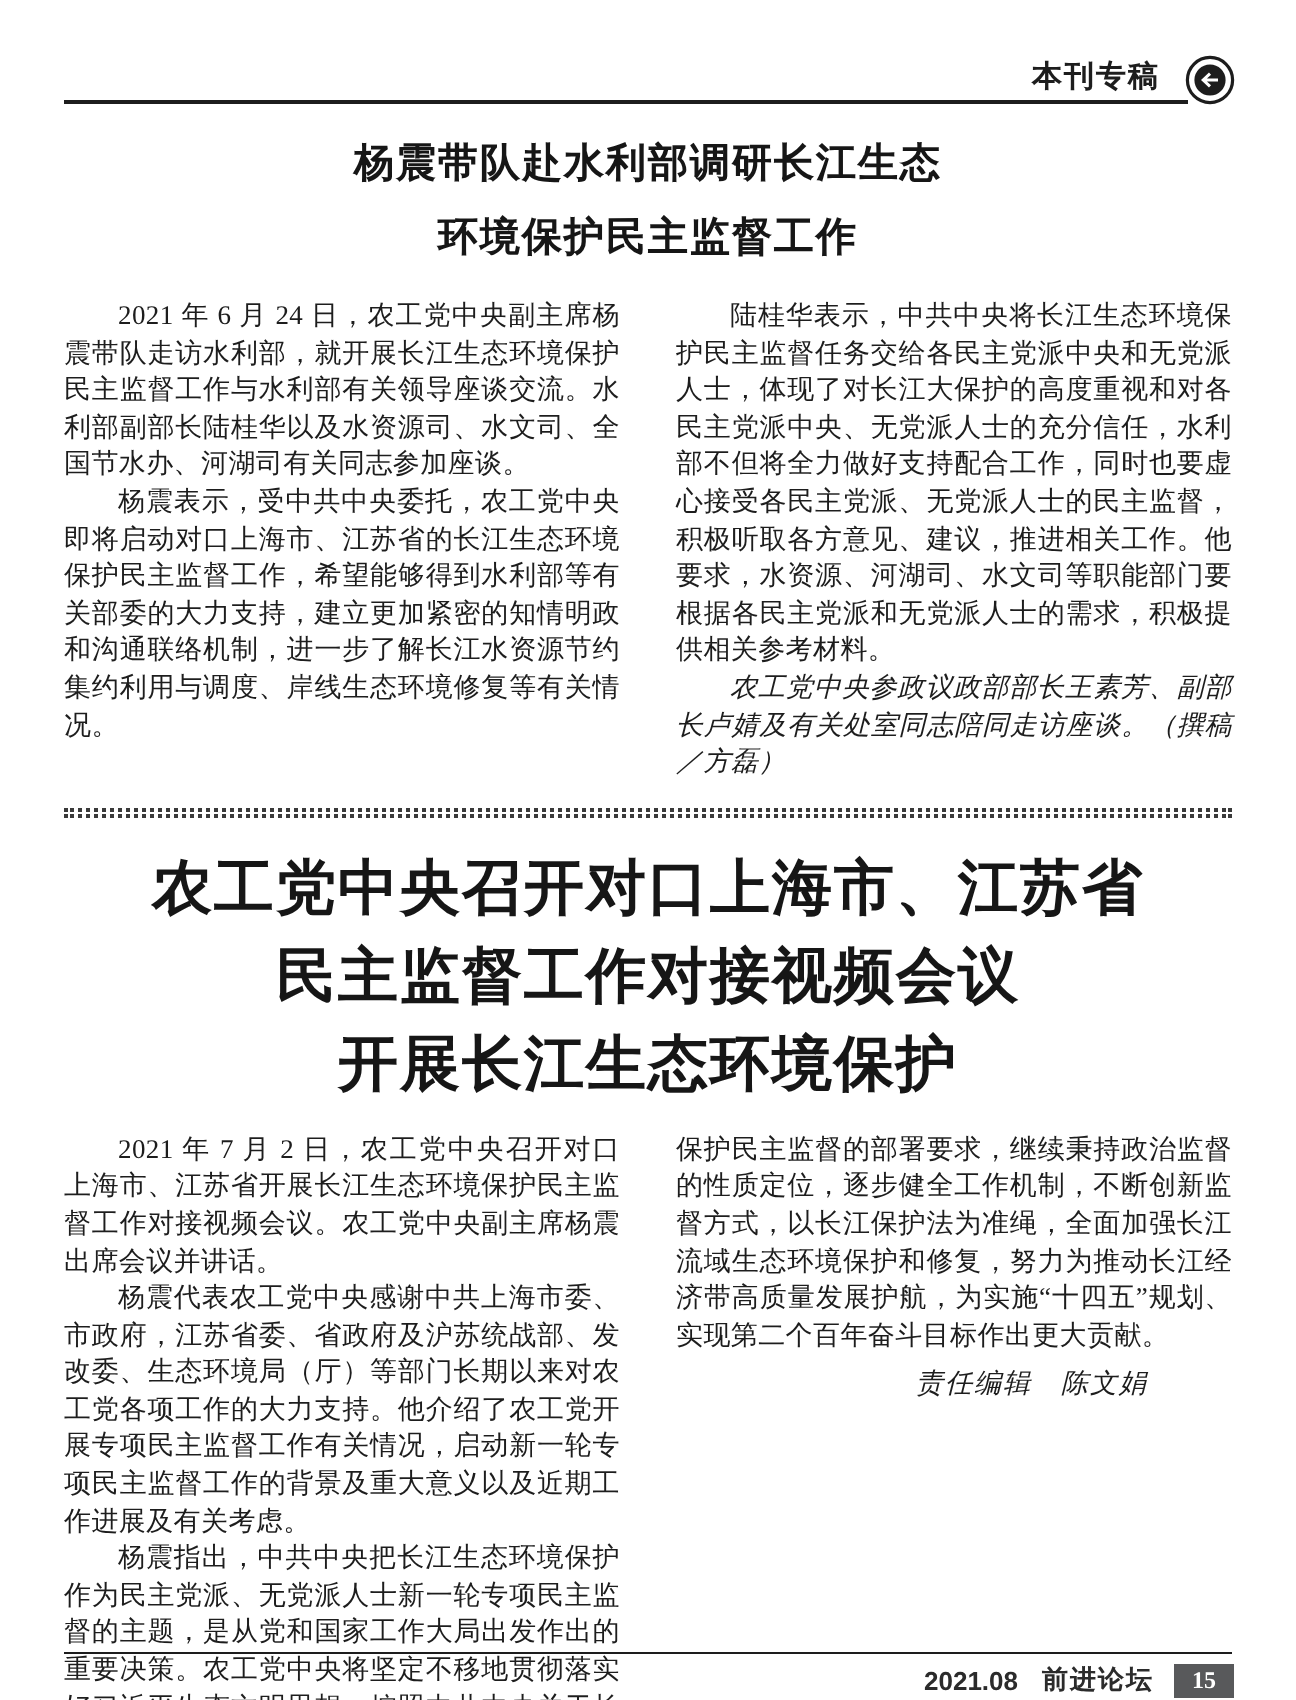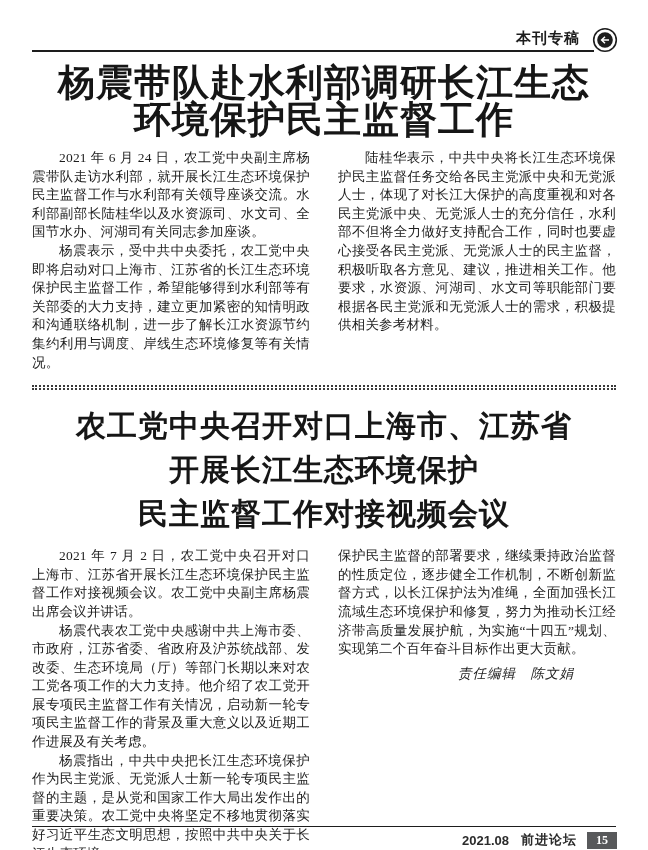--- a/index.html
+++ b/index.html
@@ -16,21 +16,21 @@
     font-family:Liberation Mono, monospace;
     font-weight:bold; font-size:15px; letter-spacing:1px;
   }
   .header-icon { position:absolute; right:30px; top:27px; width:26px; height:26px; }
   
   .content { position:absolute; left:32px; top:0; width:584px; }
   .article-title {
     font-family:"Liberation Sans","DejaVu Sans",sans-serif;
     font-weight:bold; text-align:center; color:#161616;
   }
-  .title-1 { padding-top:64px; font-size:37px; line-height:37px; letter-spacing:1px; }
+  .title-1 { padding-top:64px; font-size:20px; line-height:37px; letter-spacing:1px; }
   .title-2 { padding-top:14px; font-size:30px; line-height:44px; letter-spacing:1px; }
   .columns { display:flex; gap:28px; margin-top:11px; }
   .col { flex:1 1 0; min-width:0; }
   .col p {
     margin:0; font-size:13.5px; line-height:18.6px;
     text-align:justify; text-indent:2em; letter-spacing:0.2px;
   }
   .col p.no-indent { text-indent:0; }
   .byline { font-style:italic; }
   .divider {
@@ -79,29 +79,30 @@
       <div>环境保护民主监督工作</div>
     </div>
 
     <div class="columns">
       <div class="col">
         <p>2021 年 6 月 24 日，农工党中央副主席杨震带队走访水利部，就开展长江生态环境保护民主监督工作与水利部有关领导座谈交流。水利部副部长陆桂华以及水资源司、水文司、全国节水办、河湖司有关同志参加座谈。</p>
         <p>杨震表示，受中共中央委托，农工党中央即将启动对口上海市、江苏省的长江生态环境保护民主监督工作，希望能够得到水利部等有关部委的大力支持，建立更加紧密的知情明政和沟通联络机制，进一步了解长江水资源节约集约利用与调度、岸线生态环境修复等有关情况。</p>
       </div>
       <div class="col">
         <p>陆桂华表示，中共中央将长江生态环境保护民主监督任务交给各民主党派中央和无党派人士，体现了对长江大保护的高度重视和对各民主党派中央、无党派人士的充分信任，水利部不但将全力做好支持配合工作，同时也要虚心接受各民主党派、无党派人士的民主监督，积极听取各方意见、建议，推进相关工作。他要求，水资源、河湖司、水文司等职能部门要根据各民主党派和无党派人士的需求，积极提供相关参考材料。</p>
+        <p class="byline">农工党中央参政议政部部长王素芳、副部长卢婧及有关处室同志陪同走访座谈。（撰稿／方磊）</p>
       </div>
     </div>
 
     <div class="divider"></div>
 
     <div class="article-title title-2">
       <div>农工党中央召开对口上海市、江苏省</div>
+      <div>民主监督工作对接视频会议</div>
       <div>开展长江生态环境保护</div>
-      <div>民主监督工作对接视频会议</div>
     </div>
 
     <div class="columns">
       <div class="col">
         <p>2021 年 7 月 2 日，农工党中央召开对口上海市、江苏省开展长江生态环境保护民主监督工作对接视频会议。农工党中央副主席杨震出席会议并讲话。</p>
         <p>杨震代表农工党中央感谢中共上海市委、市政府，江苏省委、省政府及沪苏统战部、发改委、生态环境局（厅）等部门长期以来对农工党各项工作的大力支持。他介绍了农工党开展专项民主监督工作有关情况，启动新一轮专项民主监督工作的背景及重大意义以及近期工作进展及有关考虑。</p>
         <p>杨震指出，中共中央把长江生态环境保护作为民主党派、无党派人士新一轮专项民主监督的主题，是从党和国家工作大局出发作出的重要决策。农工党中央将坚定不移地贯彻落实好习近平生态文明思想，按照中共中央关于长江生态环境</p>
       </div>
       <div class="col">
         <p class="no-indent">保护民主监督的部署要求，继续秉持政治监督的性质定位，逐步健全工作机制，不断创新监督方式，以长江保护法为准绳，全面加强长江流域生态环境保护和修复，努力为推动长江经济带高质量发展护航，为实施“十四五”规划、实现第二个百年奋斗目标作出更大贡献。</p>

